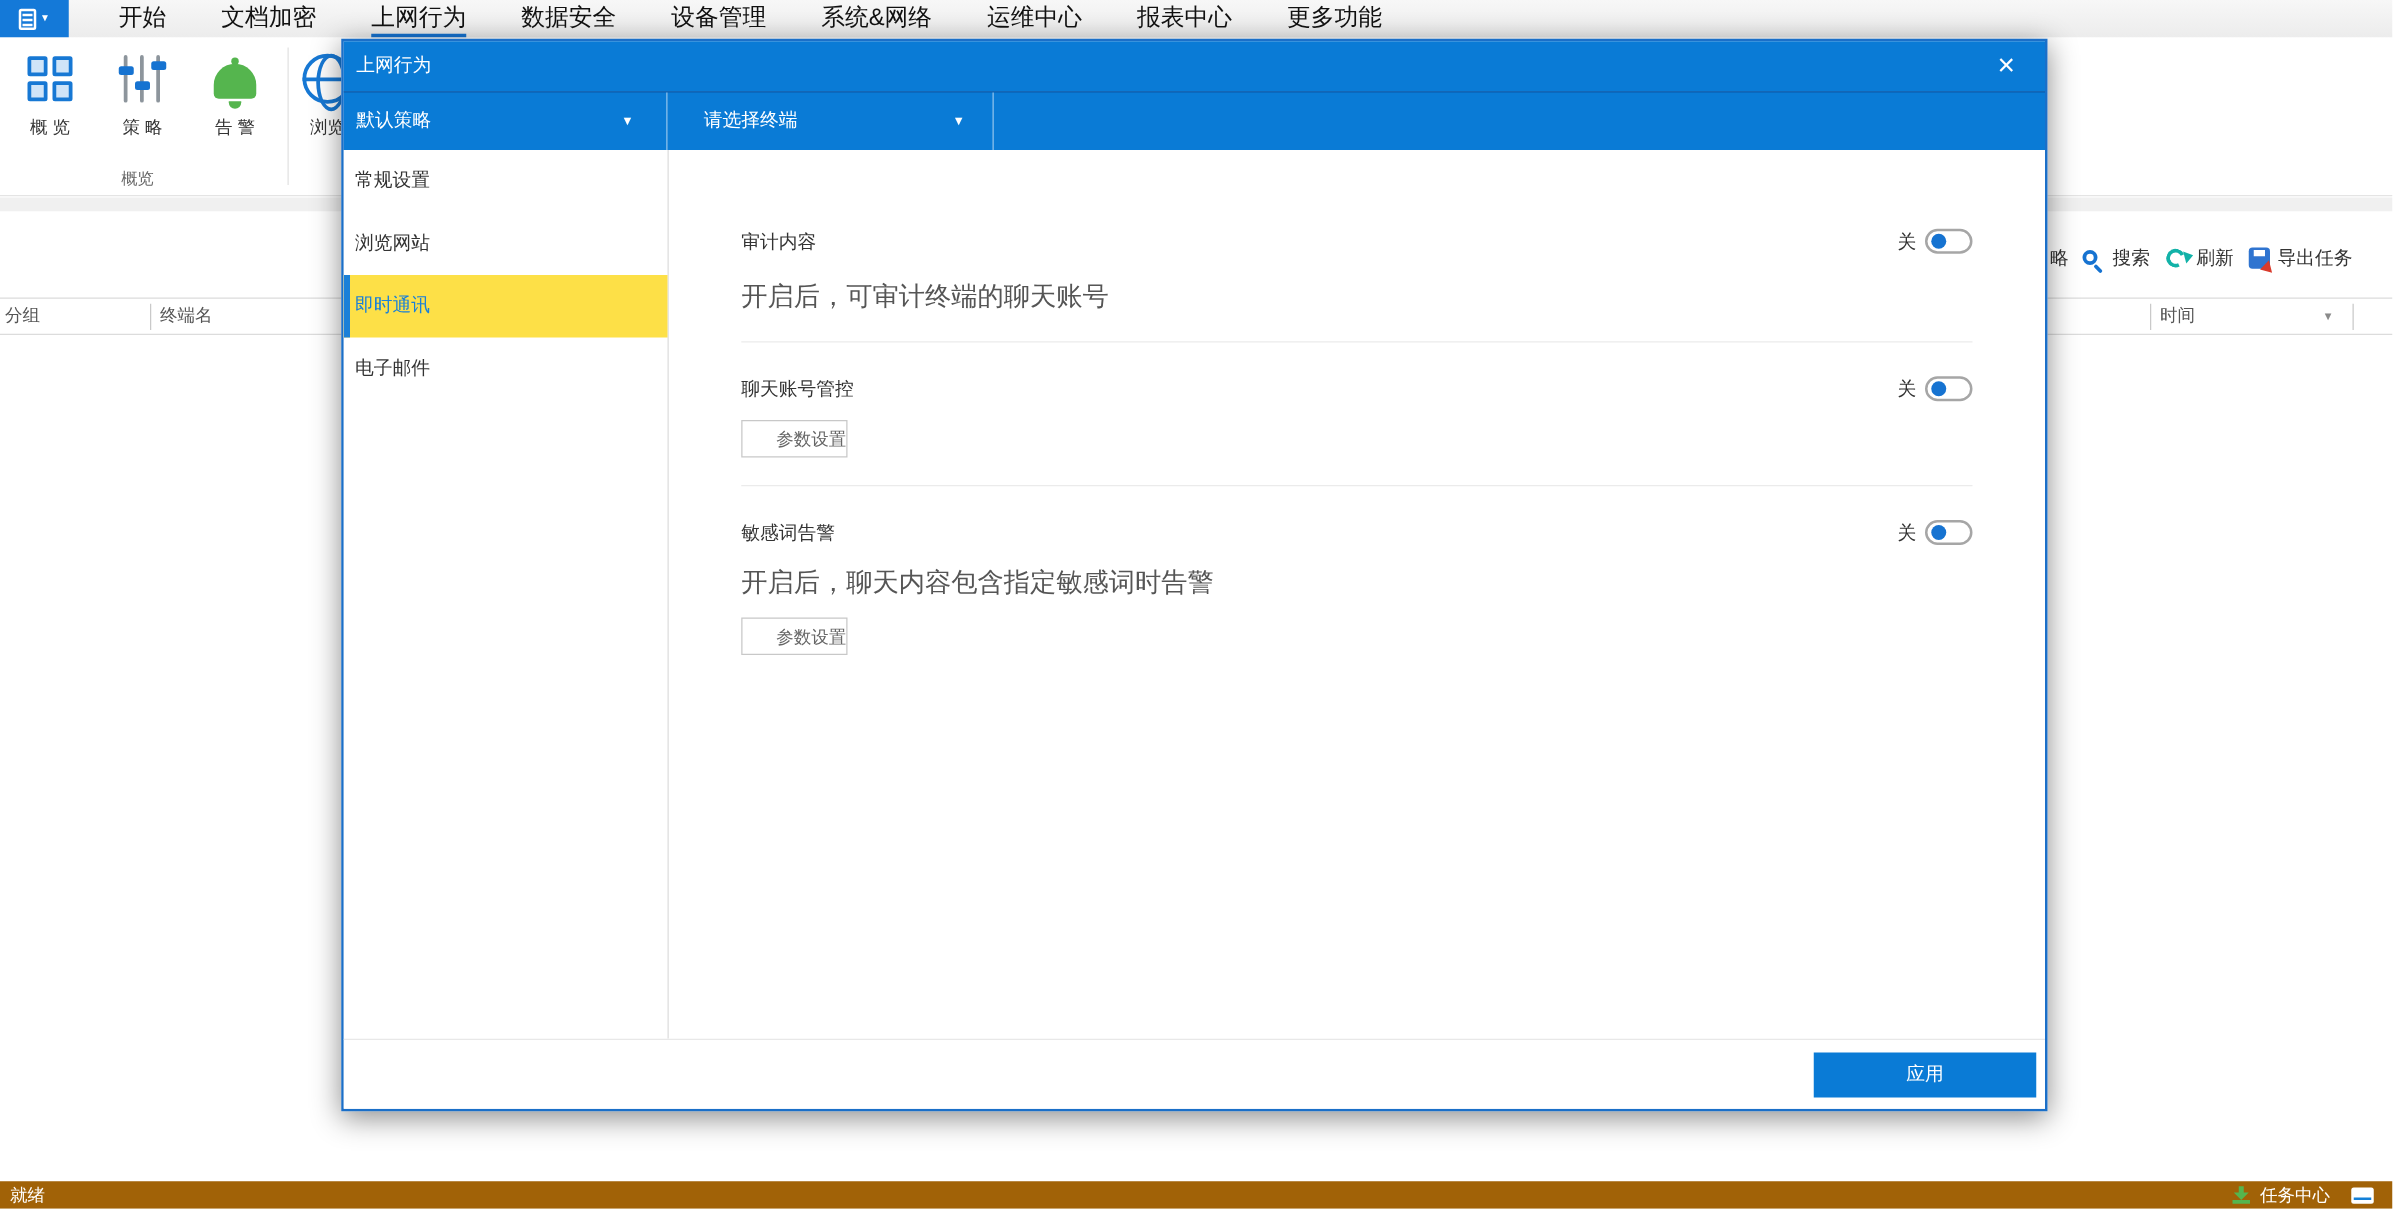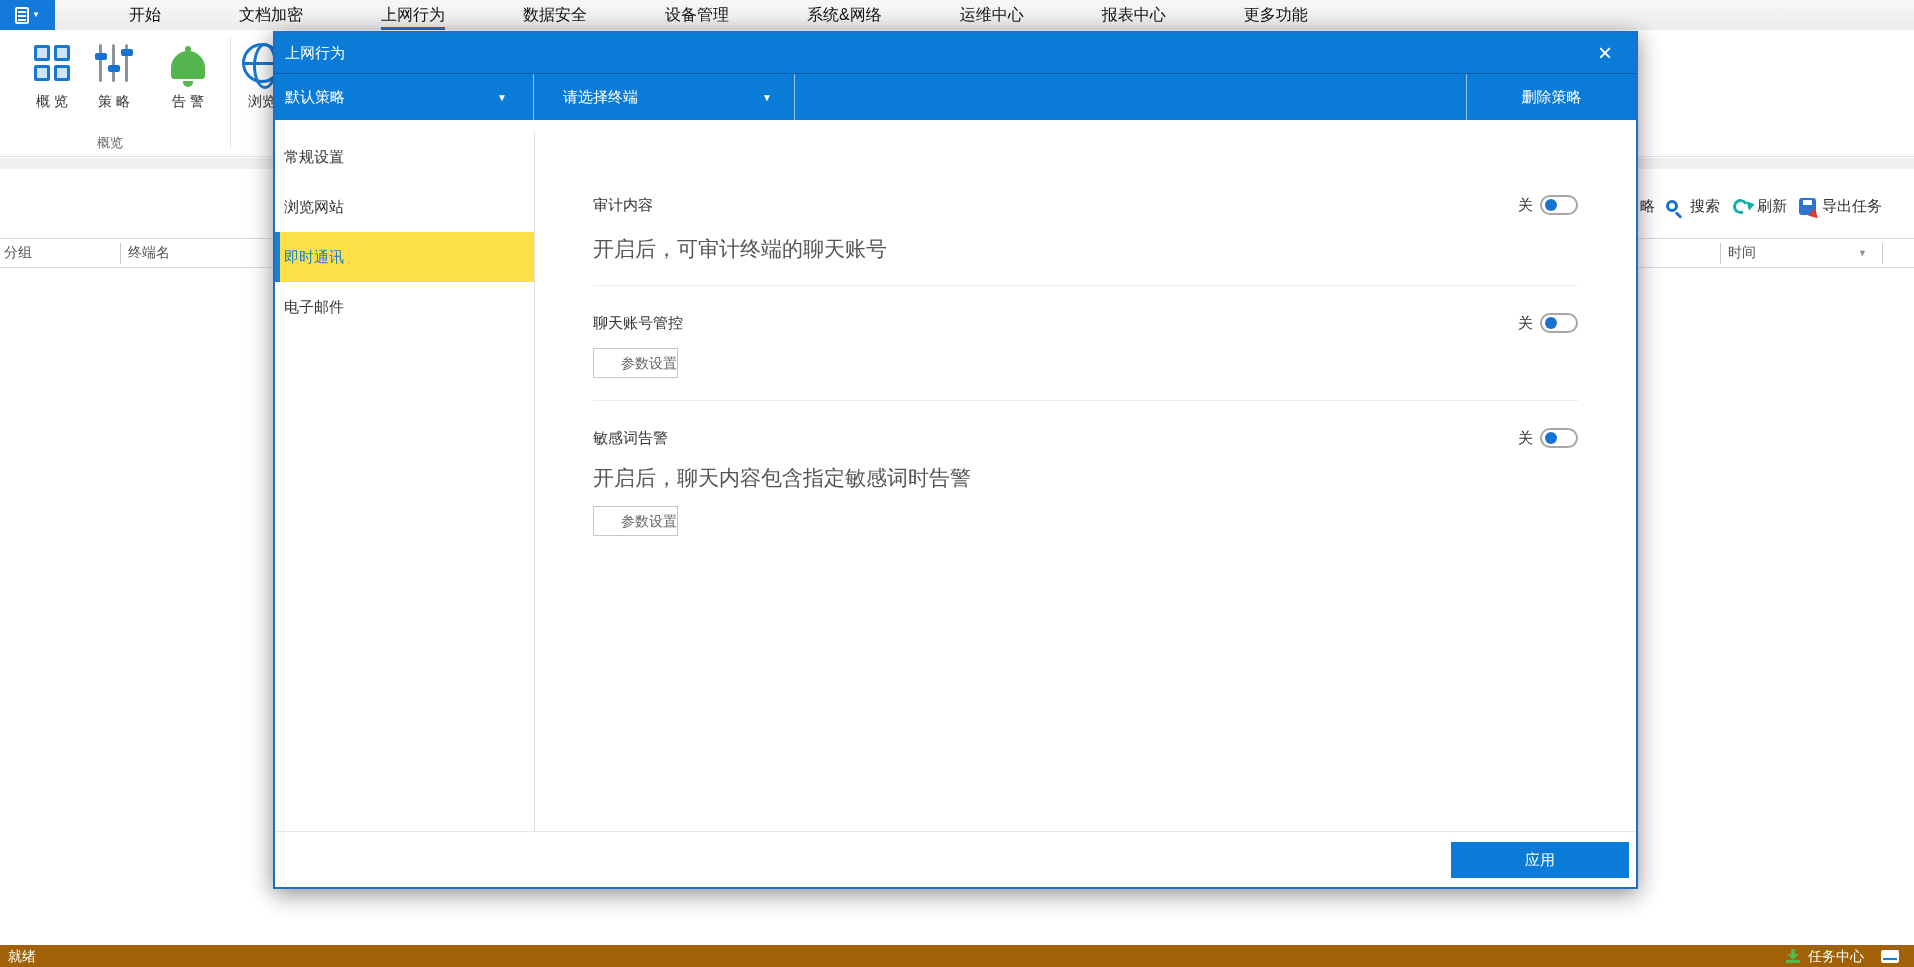--- a/index.html
+++ b/index.html
@@ -9,21 +9,21 @@
   
   .menubar { position:absolute; left:0; top:0; width:1914px; height:30px;
              background:linear-gradient(#f7f7f7,#ececec); }
   .app-btn { position:absolute; left:0; top:0; width:55px; height:30px; background:#1479d8;
              display:flex; align-items:center; justify-content:center; gap:3px; cursor:pointer; }
   .app-glyph { width:14px; height:17px; border:2px solid #fff; border-radius:2px; position:relative; background:#1479d8; }
   .app-glyph::before { content:""; position:absolute; left:1px; top:2px; width:8px; height:2px; background:#fff;
              box-shadow:0 4px 0 #fff, 0 8px 0 #fff; }
   .app-caret { color:#fff; font-size:8px; line-height:8px; }
   .menu-items { position:absolute; left:95px; top:0; height:30px; display:flex; gap:44px; align-items:stretch; }
-  .menu-item { font-size:16px; color:#111; line-height:29px; position:relative; white-space:nowrap; cursor:pointer;margin-left:34px; }
+  .menu-item { font-size:19px; color:#111; line-height:29px; position:relative; white-space:nowrap; cursor:pointer; }
   .menu-item.active::after { content:""; position:absolute; left:0; right:0; bottom:0; height:3px; background:#1673d1; }
 
   
   .ribbon { position:absolute; left:0; top:30px; width:1914px; height:127px; background:#fff; border-bottom:1px solid #e4e4e4; }
   .rb-btn { position:absolute; top:9px; width:64px; height:92px; text-align:center; cursor:pointer; }
   .rb-icon { height:48px; display:flex; align-items:center; justify-content:center; }
   .rb-label { font-size:14px; color:#333; margin-top:6px; white-space:nowrap; }
   .grid-icon { display:grid; grid-template-columns:16px 16px; grid-gap:4px; }
   .grid-icon i { width:16px; height:16px; background:#cfe4f8; border:3px solid #1778d4; border-radius:2px; }
   .sliders-icon { position:relative; width:38px; height:40px; }
@@ -67,21 +67,21 @@
   .m-toolbar { position:absolute; left:0; top:40px; right:0; height:47px; background:#0a7bd6; border-top:1px solid #0a58a8; color:#fff; font-size:15px; }
   .m-dd { position:absolute; top:0; height:47px; line-height:46px; cursor:pointer; }
   .m-dd .caret { position:absolute; top:1px; font-size:10px; }
   .m-dd1 { left:0; width:259px; padding-left:10px; border-right:1px solid rgba(255,255,255,.55); }
   .m-dd1 .caret { right:26px; }
   .m-dd2 { left:260px; width:260px; padding-left:28px; border-right:1px solid rgba(255,255,255,.55); }
   .m-dd2 .caret { right:22px; }
   .m-del { position:absolute; right:0; top:0; width:170px; height:47px; line-height:46px; text-align:center;
            border-left:1px solid rgba(255,255,255,.55); cursor:pointer; }
 
-  .m-body { position:absolute; left:0; top:87px; right:0; bottom:56px; background:#fff;margin-top:12px; }
+  .m-body { position:absolute; left:0; top:87px; right:0; bottom:56px; background:#fff; }
   .m-nav { position:absolute; left:0; top:0; bottom:0; width:260px; border-right:1px solid #ddd; }
   .m-nav-item { height:50px; line-height:50px; padding-left:9px; font-size:15px; color:#333; cursor:pointer; }
   .m-nav-item.selected { background:#fde047; color:#1a80d8; box-shadow:inset 5px 0 0 #1a80d8; }
 
   .m-content { position:absolute; left:261px; top:0; right:0; bottom:0; overflow:hidden; }
   .srow { margin:0 58px 0 57px; border-bottom:1px solid #ebebeb; }
   .srow.last { border-bottom:none; }
   .titleline { display:flex; justify-content:space-between; align-items:center; height:22px; }
   .s-title { font-size:15px; color:#333; }
   .toggle-wrap { display:flex; align-items:center; gap:7px; }
@@ -122,21 +122,21 @@
     <div class="menu-item">数据安全</div>
     <div class="menu-item">设备管理</div>
     <div class="menu-item">系统&amp;网络</div>
     <div class="menu-item">运维中心</div>
     <div class="menu-item">报表中心</div>
     <div class="menu-item">更多功能</div>
   </div>
 </div>
 
 <div class="ribbon">
-  <div class="rb-btn" style="left:20px;">
+  <div class="rb-btn" style="left:8px;">
     <div class="rb-icon">
         <div class="grid-icon">
           <i></i>
           <i></i>
           <i></i>
           <i></i>
         </div>
       </div>
     <div class="rb-label">概 览</div>
   </div>
@@ -197,21 +197,20 @@
 
   <div class="m-toolbar">
     <div class="m-dd m-dd1">
       <span>默认策略</span>
       <span class="caret">▼</span>
     </div>
     <div class="m-dd m-dd2">
       <span>请选择终端</span>
       <span class="caret">▼</span>
     </div>
-    <div class="m-del">删除策略</div>
   </div>
 
   <div class="m-body">
     <div class="m-nav">
       <div class="m-nav-item">常规设置</div>
       <div class="m-nav-item">浏览网站</div>
       <div class="m-nav-item selected">即时通讯</div>
       <div class="m-nav-item">电子邮件</div>
     </div>
 

